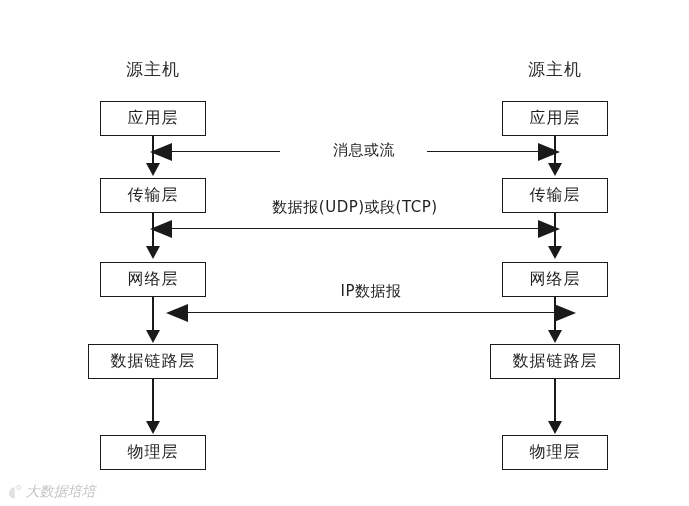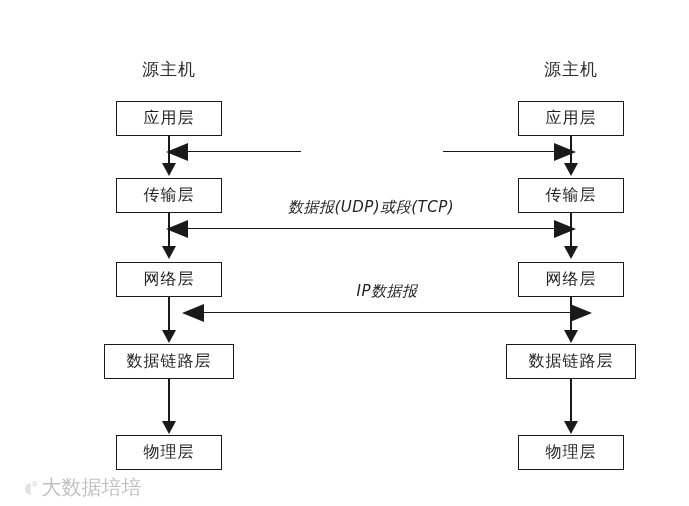--- a/index.html
+++ b/index.html
@@ -14,21 +14,20 @@
     overflow: hidden;
     font-family: "DejaVu Sans", "Liberation Sans", sans-serif;
     color: #1a1a1a;
   }
 
   #diagram {
     position: absolute;
     left: 0; top: 0;
     width: 560px;
     height: 506px;
-    margin-left: 16px;
   }
 
   
   .col-heading {
     position: absolute;
     font-size: 17px;
     letter-spacing: 1px;
     color: #2b2b2b;
     text-align: center;
     white-space: nowrap;
@@ -96,45 +95,46 @@
     font-size: 15px;
     letter-spacing: 0.5px;
     color: #222;
     white-space: nowrap;
     text-align: center;
     background: #ffffff;
   }
   
   .hlabel.inline { top: 1px; padding: 0 9px; }
   
-  .hlabel.above  { top: -19px; font-style: italic; }
+  .hlabel.above  { top: -19px; }
 
   
   #watermark {
     position: absolute;
     left: 8px;
     bottom: 5px;
     display: flex;
     align-items: center;
     gap: 4px;
     opacity: 0.30;
     filter: grayscale(100%);
     pointer-events: none;
   }
   #watermark .wm-mark {
     font-size: 15px;
     color: #9aa0a6;
     font-weight: bold;
     letter-spacing: -1px;
   }
   #watermark .wm-text {
-    font-size: 20px;
+    font-size: 14px;
     color: #4c1d95;
     letter-spacing: 0px;
     white-space: nowrap;
+    font-style: italic;
   }
 </style>
 </head>
 <body>
 
 <div id="diagram">
 
   <div class="col-heading left">源主机</div>
   <div class="col-heading right">源主机</div>
 
@@ -170,20 +170,21 @@
 
   <div class="vline" style="left:554px; top:297px; height:34px;"></div>
   <div class="varrow" style="left:548px; top:330px;"></div>
 
   <div class="vline" style="left:554px; top:379px; height:43px;"></div>
   <div class="varrow" style="left:548px; top:421px;"></div>
 
   <div class="harrow-row" style="left:150px; top:140px; width:410px;">
     <div class="head-left" style="left:0px;"></div>
     <div class="hseg" style="left:21px; width:114px;"></div>
+    <div class="hlabel inline" style="left:130px; width:150px;">消息或流</div>
     <div class="hseg" style="left:277px; width:112px;"></div>
     <div class="head-right" style="left:388px;"></div>
   </div>
 
   <div class="harrow-row" style="left:150px; top:217px; width:410px;">
     <div class="head-left" style="left:0px;"></div>
     <div class="hseg" style="left:21px; width:368px;"></div>
     <div class="head-right" style="left:388px;"></div>
     <div class="hlabel above" style="left:87px; width:236px;">数据报(UDP)或段(TCP)</div>
   </div>

